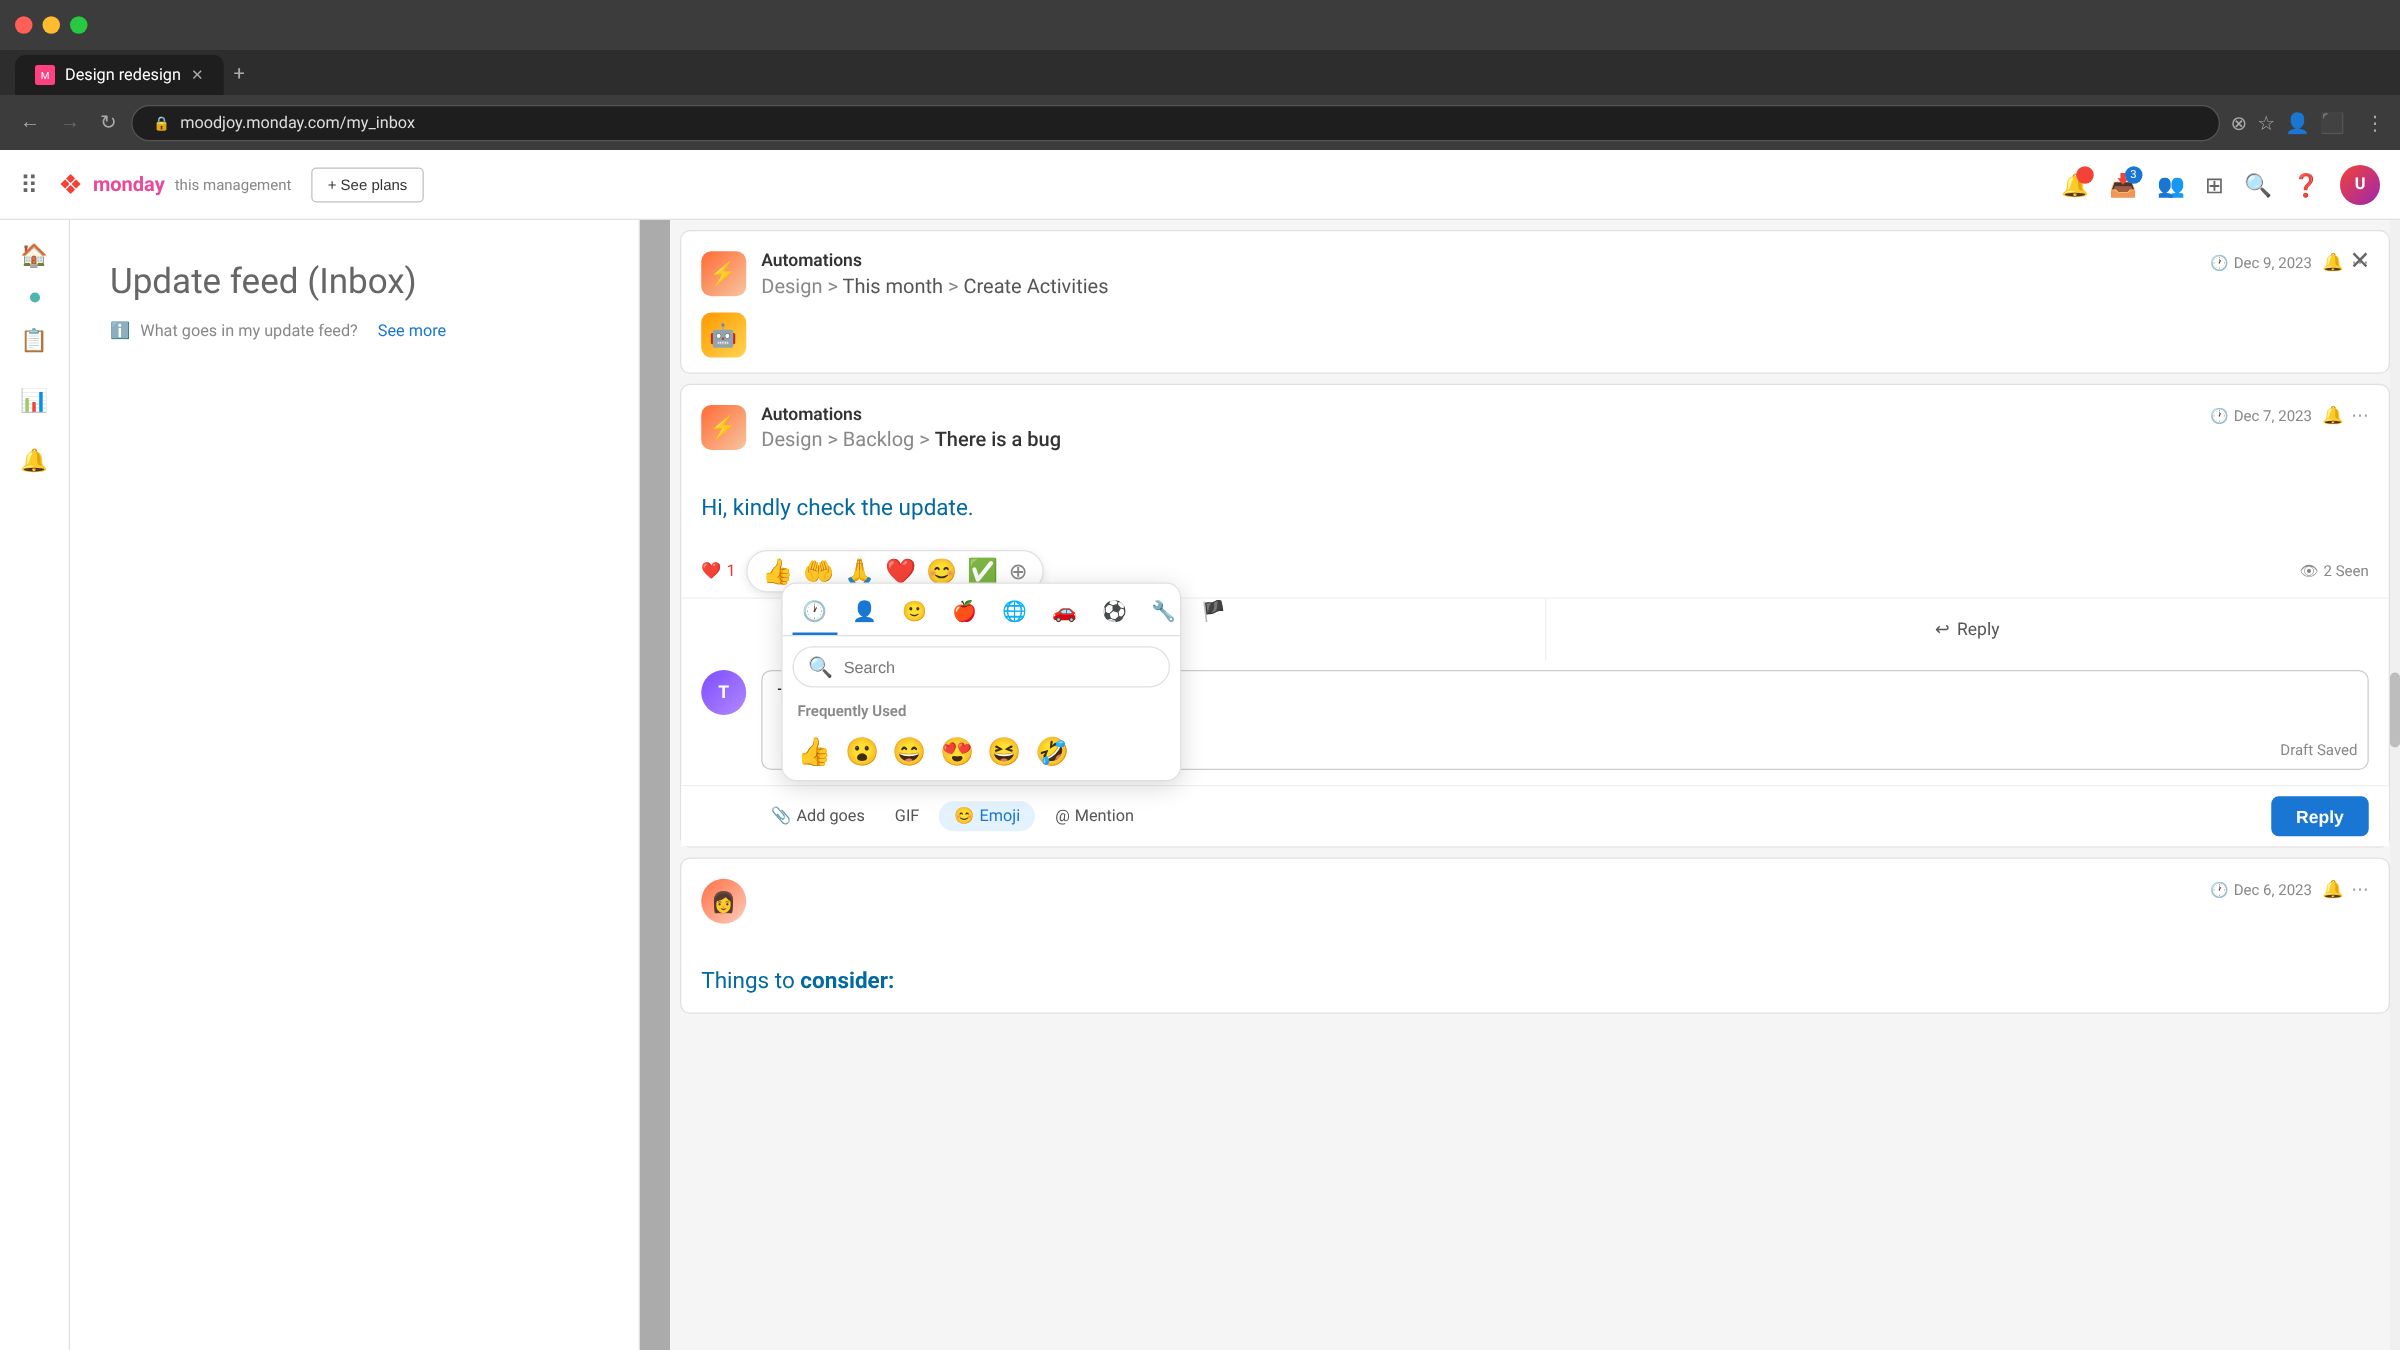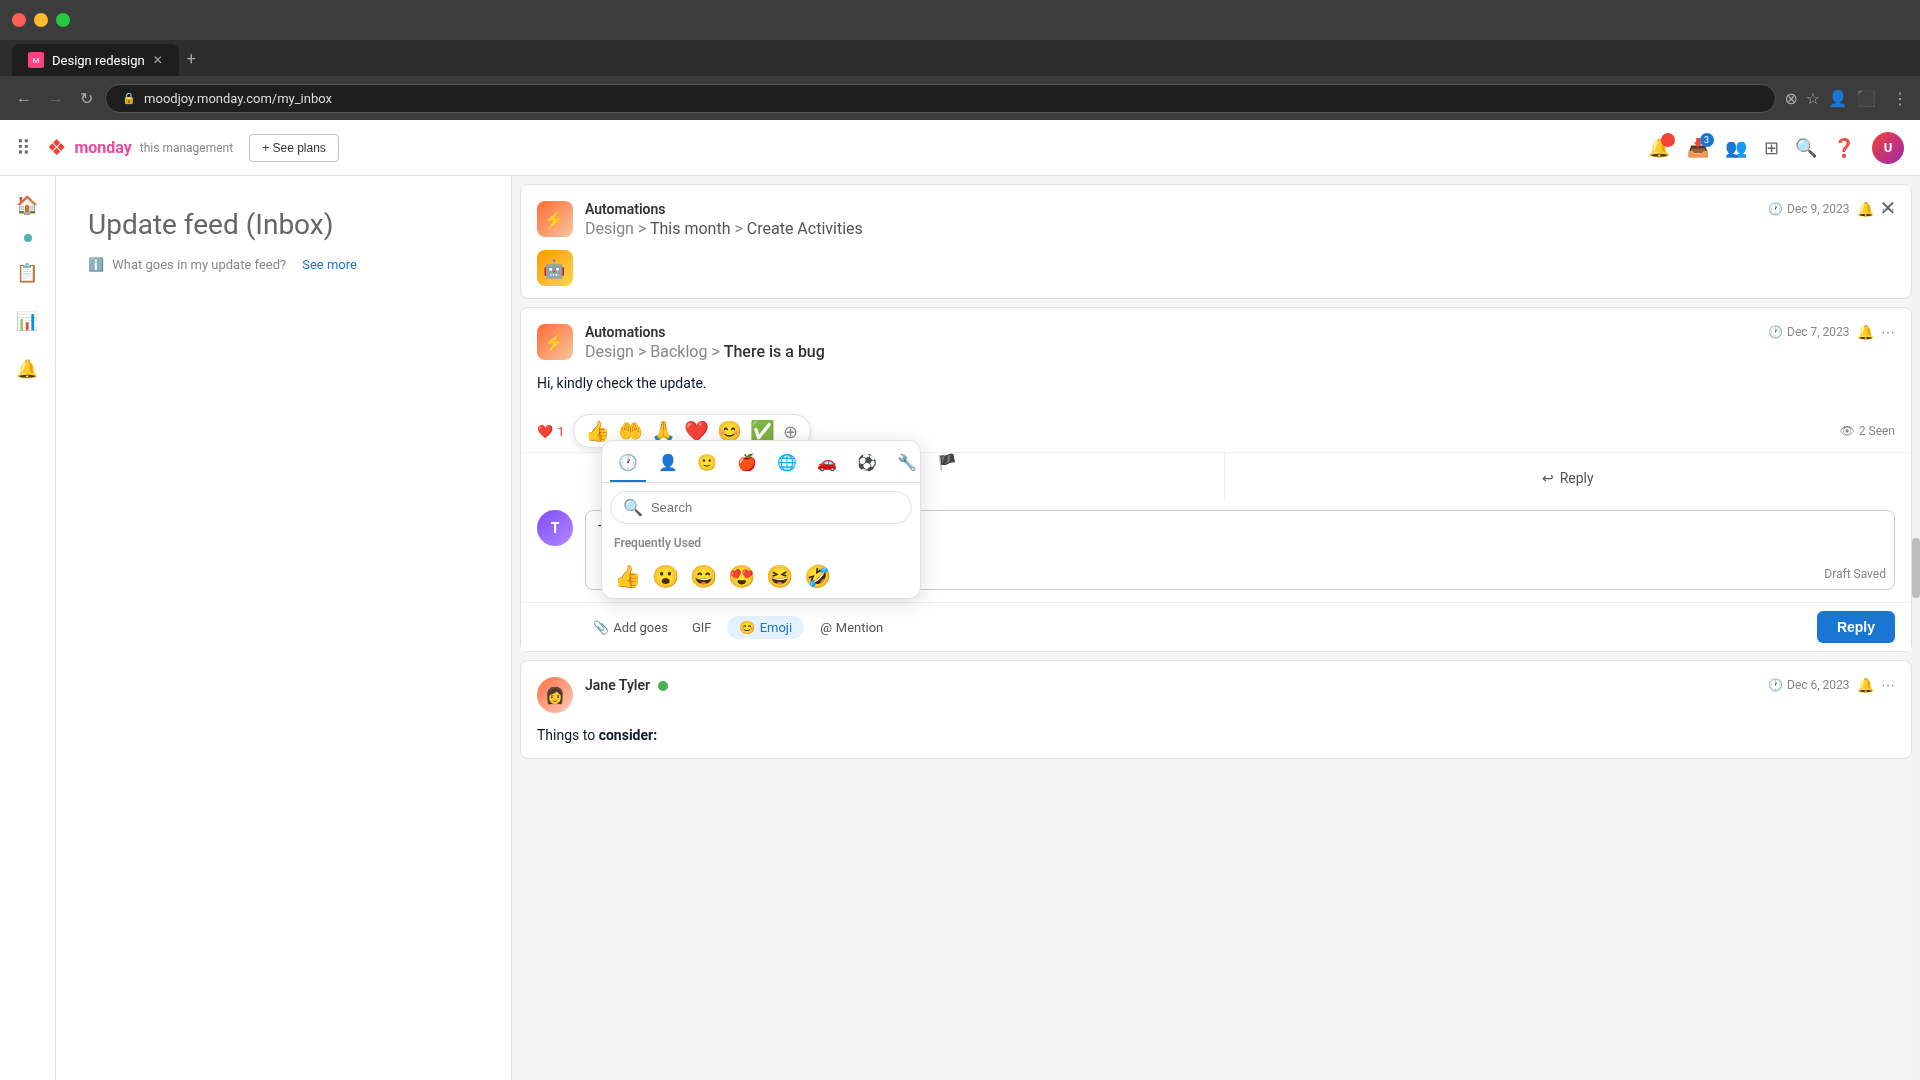--- a/index.html
+++ b/index.html
@@ -35,21 +35,21 @@
     .header-icon .badge { position: absolute; top: -4px; right: -4px; background: #f44336; color: white; border-radius: 50%; width: 14px; height: 14px; font-size: 9px; display: flex; align-items: center; justify-content: center; }
     .avatar { width: 32px; height: 32px; border-radius: 50%; background: linear-gradient(135deg, #f44336, #9c27b0); display: flex; align-items: center; justify-content: center; color: white; font-size: 13px; font-weight: bold; cursor: pointer; }
 
     
     .app-body { display: flex; height: calc(1080px - 40px - 36px - 44px - 56px); background: #f5f5f5; }
     .sidebar { width: 56px; background: #fff; border-right: 1px solid #e0e0e0; display: flex; flex-direction: column; align-items: center; padding: 8px 0; gap: 8px; }
     .sidebar-item { width: 40px; height: 40px; border-radius: 8px; display: flex; align-items: center; justify-content: center; color: #666; font-size: 18px; cursor: pointer; }
     .sidebar-dot { width: 8px; height: 8px; border-radius: 50%; background: #4db6ac; margin: 2px auto; }
 
     
-    .dialog-overlay { position: absolute; top: 0; left: 0; right: 0; bottom: 0; background: rgba(0,0,0,0.3); display: flex; z-index: 100; }
+    .dialog-overlay { position: absolute; top: 0; left: 0; right: 0; bottom: 0; background: rgba(0,0,0,0.3); display: flex; z-index: 100; gap: 24px; }
     .dialog-sidebar { width: 456px; background: #fff; border-right: 1px solid #e0e0e0; padding: 32px; flex-shrink: 0; }
     .dialog-title { font-size: 28px; font-weight: 700; color: #333; margin-bottom: 16px; }
     .dialog-title span { color: #666; font-weight: 400; }
     .dialog-info { display: flex; align-items: center; gap: 8px; color: #888; font-size: 13px; }
     .dialog-see-more { color: #1976d2; font-size: 13px; cursor: pointer; margin-left: 8px; }
 
     
     .feed-area { flex: 1; background: #f5f5f5; overflow-y: auto; padding: 8px 0; position: relative; }
     
     
@@ -62,21 +62,21 @@
     .feed-card-info { flex: 1; }
     .feed-card-name { font-size: 14px; font-weight: 600; color: #333; }
     .feed-card-breadcrumb { font-size: 16px; color: #888; margin-top: 2px; }
     .feed-card-breadcrumb span { color: #555; }
     .feed-card-meta { display: flex; align-items: center; gap: 8px; margin-left: auto; }
     .feed-card-time { font-size: 12px; color: #888; display: flex; align-items: center; gap: 4px; }
     .feed-card-icons { display: flex; gap: 6px; }
     .feed-card-icon { color: #999; font-size: 14px; cursor: pointer; }
 
     .feed-card-body { padding: 0 16px 12px 16px; }
-    .feed-card-text { font-size: 14px; color: #0f172a; line-height: 1.5; }
+    .feed-card-text { font-size: 18px; color: #0369a1; line-height: 1.5; margin-top: 20px; }
     
     .feed-card-reactions { display: flex; align-items: center; padding: 8px 16px; border-top: 1px solid #f0f0f0; gap: 8px; position: relative; }
     .reaction-count { display: flex; align-items: center; gap: 4px; color: #e53935; font-size: 13px; }
     .emoji-bar { background: #fff; border: 1px solid #e0e0e0; border-radius: 24px; padding: 4px 12px; display: flex; gap: 8px; align-items: center; box-shadow: 0 2px 8px rgba(0,0,0,0.1); }
     .emoji-bar span { font-size: 20px; cursor: pointer; }
     .seen-count { margin-left: auto; display: flex; align-items: center; gap: 4px; color: #888; font-size: 12px; }
     .reply-btn { display: flex; align-items: center; gap: 6px; color: #555; font-size: 14px; cursor: pointer; padding: 4px 8px; border-radius: 4px; }
 
     
     .reply-area { padding: 8px 16px 12px; }
@@ -357,24 +357,20 @@
                 <span class="emoji-item">🤣</span>
               </div>
             </div>
           </div>
         </div>
 
         <div class="jane-card">
           <div class="feed-card-header">
             <div style="width:36px;height:36px;border-radius:50%;background:linear-gradient(135deg,#ff7043,#ffccbc);display:flex;align-items:center;justify-content:center;font-size:16px;flex-shrink:0;">👩</div>
             <div class="feed-card-info">
-              <div class="feed-card-name">
-                Jane Tyler
-                <span class="online-dot"></span>
-              </div>
             </div>
             <div class="feed-card-meta">
               <div class="feed-card-time">
                 <span>🕐</span>
                 Dec 6, 2023
               </div>
               <div class="feed-card-icons">
                 <span class="feed-card-icon">🔔</span>
                 <span class="feed-card-icon">⋯</span>
               </div>

